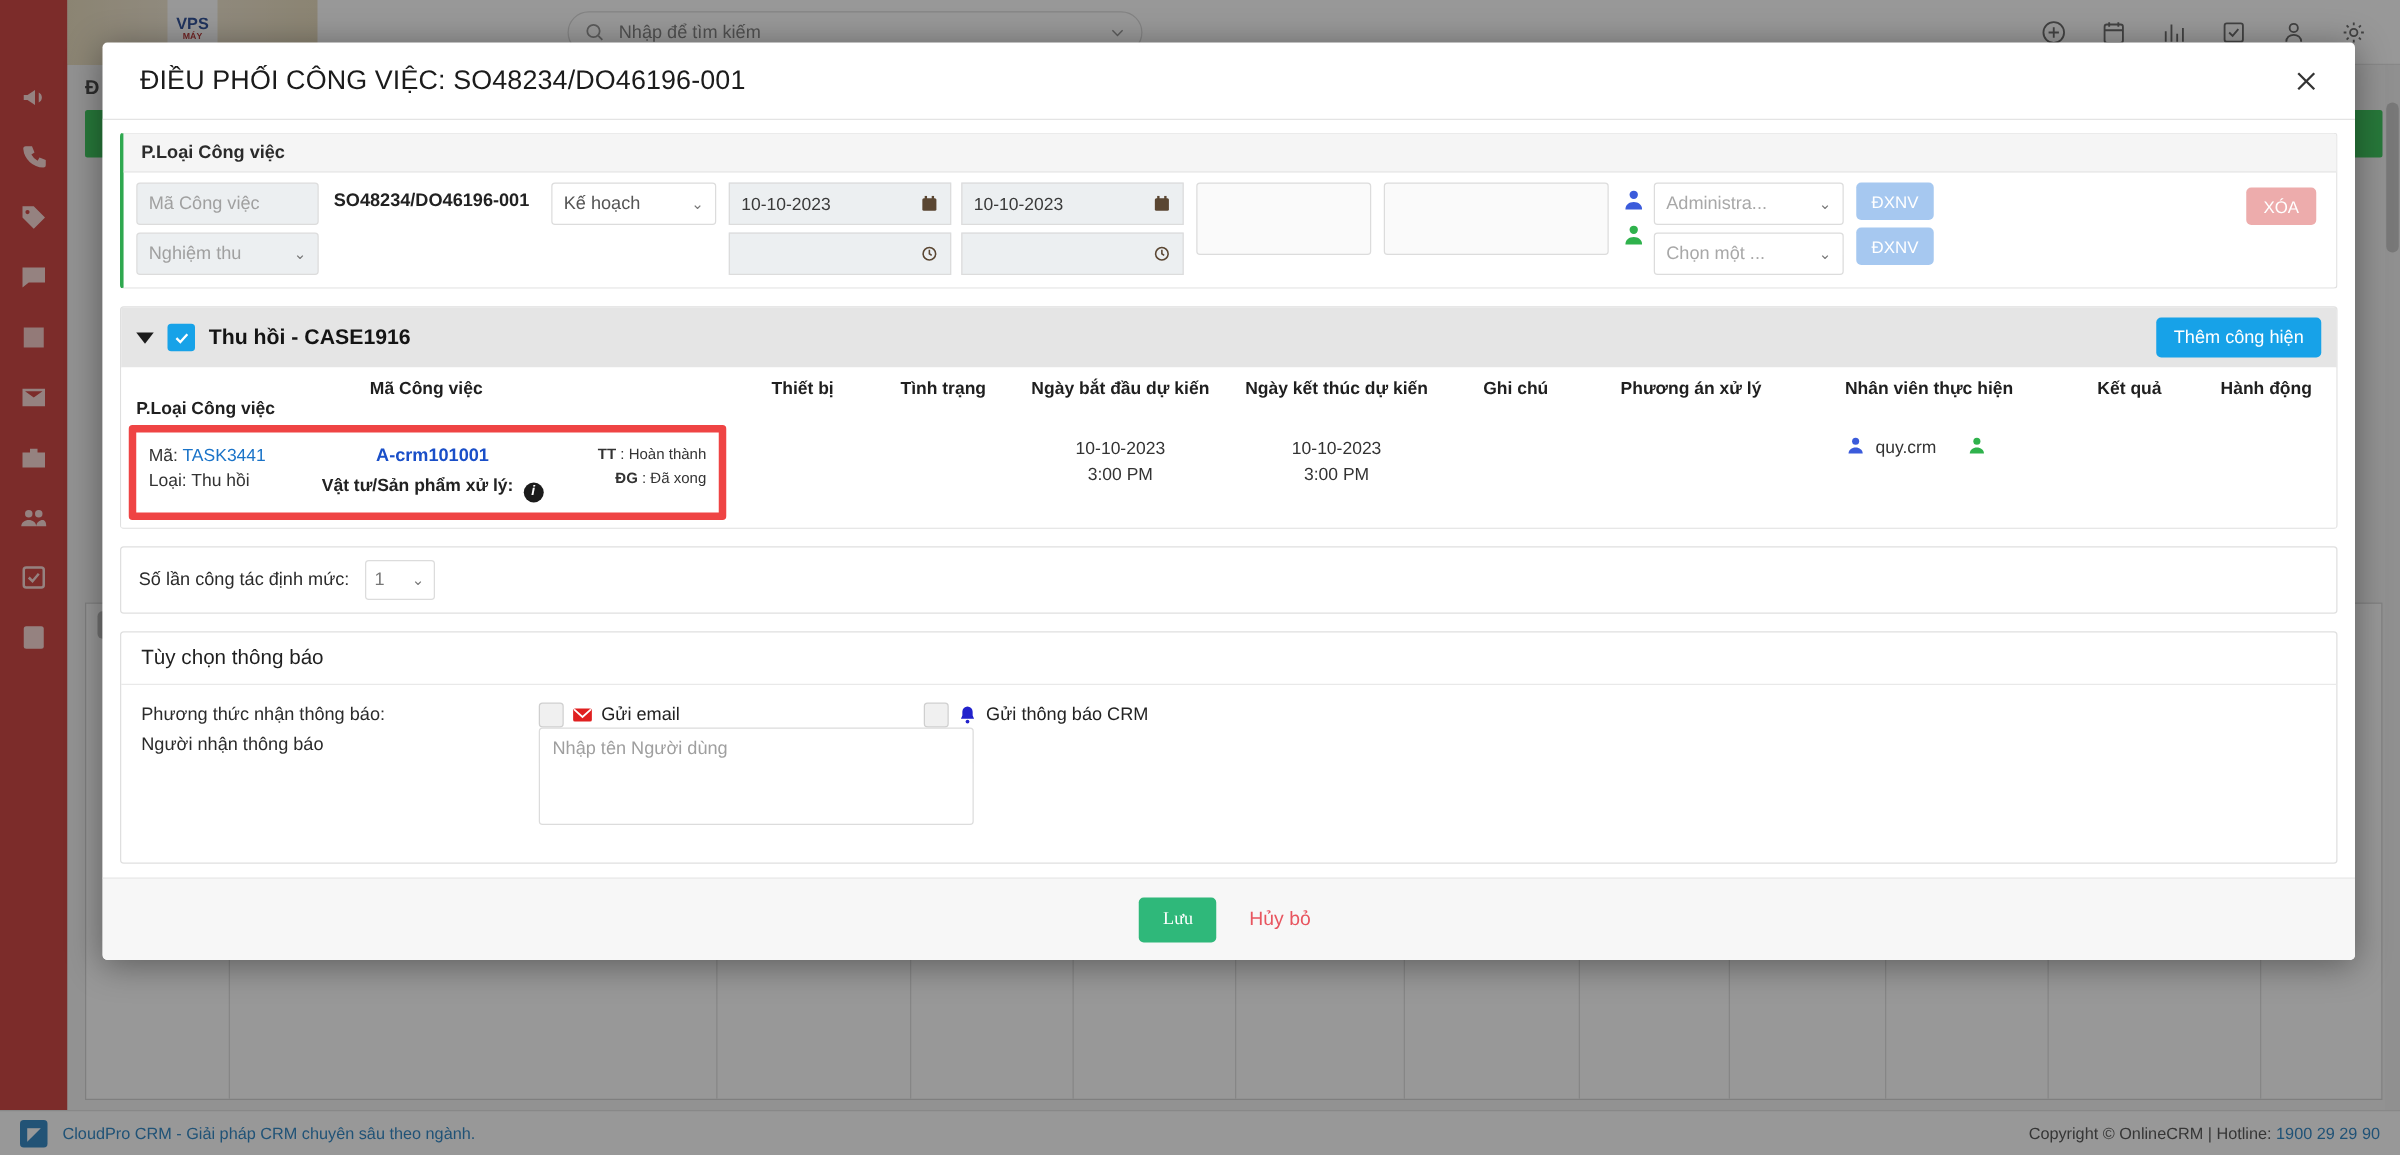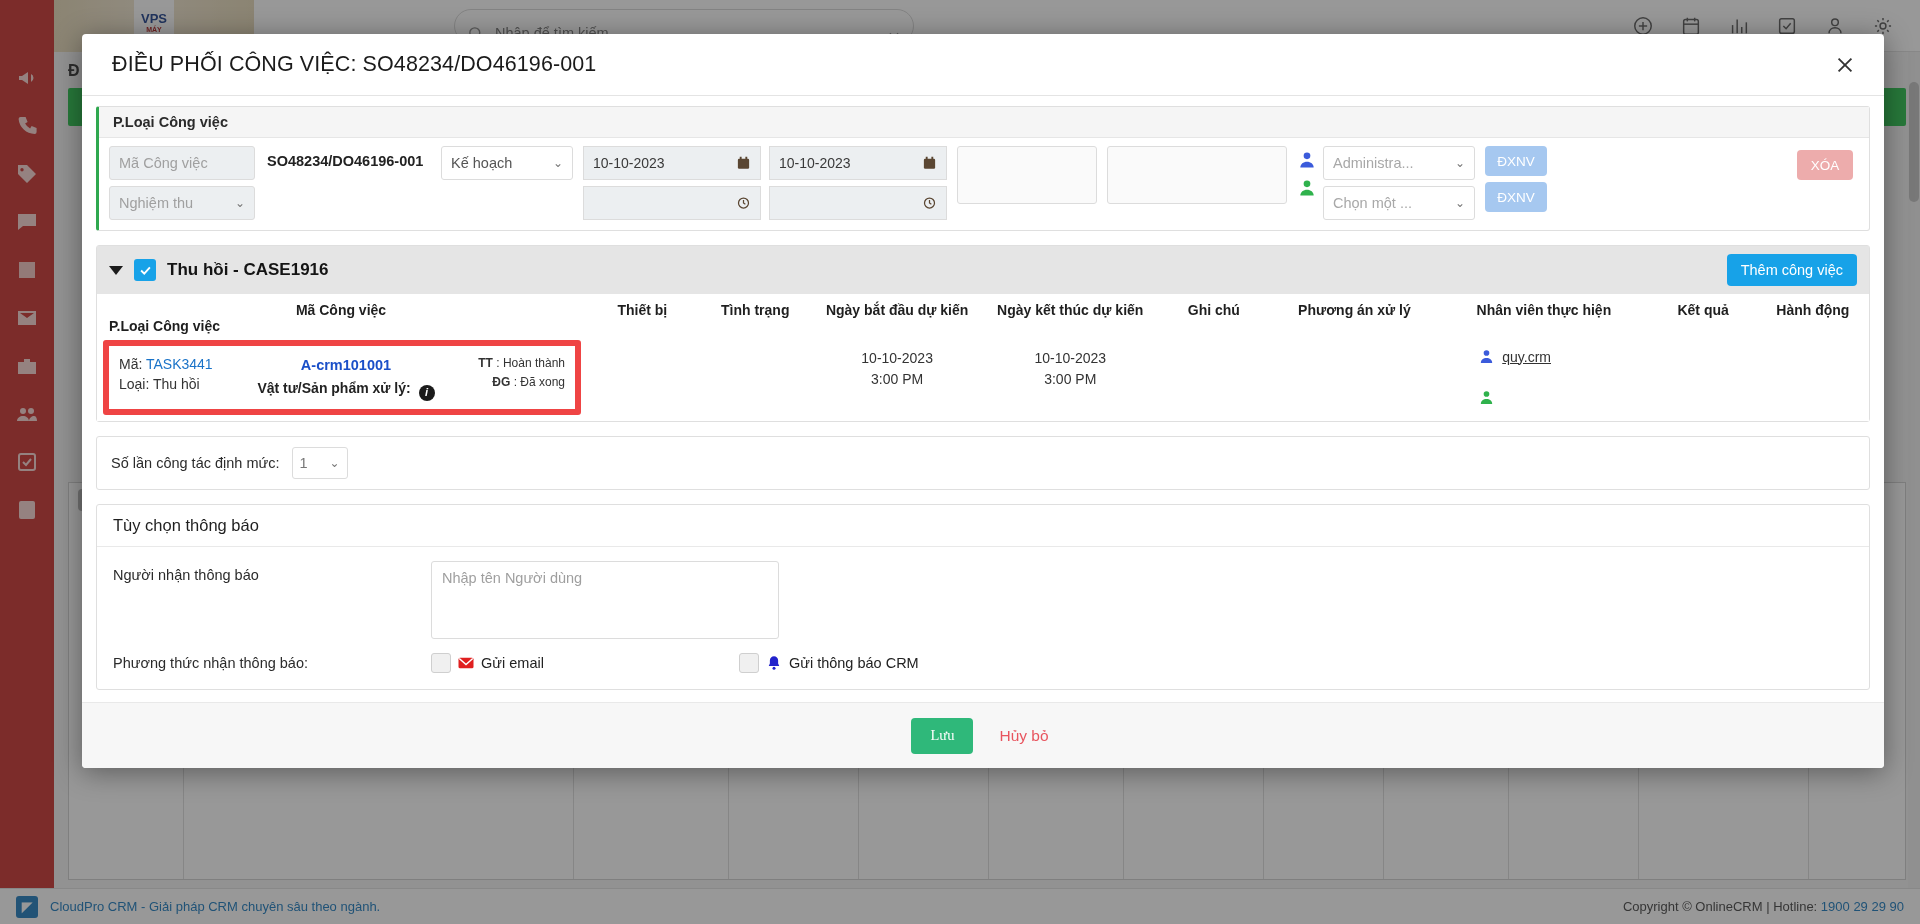--- a/index.html
+++ b/index.html
@@ -29,21 +29,21 @@
   .tb-brand-badge {
     width: 40px; height: 46px; background: #ffffff;
     display: flex; flex-direction: column; align-items: center;
     justify-content: center; font-size: 7px; color: #b02020; font-weight: bold;
     line-height: 1.1;
   }
   .tb-brand-badge .vps { font-size: 13px; color: #1a3f8f; font-weight: bold;}
   .tb-search {
     margin-left: 200px; width: 460px; height: 34px;
     border: 1px solid #d7d7d7; border-radius: 17px; background: #fff;
-    display: flex; align-items: flex-end; padding: 0 12px; gap: 9px;
+    display: flex; align-items: center; padding: 0 12px; gap: 9px;
   }
   .tb-search input {
     border: 0; outline: 0; flex: 1; font-size: 14.5px; color: #777;
     font-family: "Liberation Sans", sans-serif; background: transparent;
   }
   .tb-icons {
     margin-left: auto; display: flex; align-items: center;
     gap: 26px; padding-right: 26px;
   }
   .tb-icons .ic { width: 22px; height: 22px; color: #5a5a5a; cursor: pointer; }
@@ -213,21 +213,21 @@
   .c2 .vt { color: #222; font-weight: bold; }
   .c3 { width: 116px; font-size: 12px; line-height: 1.6; padding-left: 10px; text-align: right;}
   .c3 b { display: inline-block; width: 30px; }
   .info-i {
     display: inline-flex; width: 16px; height: 16px; border-radius: 50%;
     background: #1b1b1b; color: #fff; align-items: center; justify-content: center;
     font-size: 11px; font-weight: bold; font-style: italic; vertical-align: -3px;
     margin-left: 4px; cursor: pointer;
   }
   .date-cell { text-align: center; line-height: 1.5; }
-  .emp { display: flex; flex-direction: column; gap: 24px; padding-left: 34px; text-decoration: underline; }
+  .emp { display: flex; flex-direction: row; gap: 24px; padding-left: 34px; }
   .emp-line { display: flex; align-items: center; gap: 7px; font-size: 14px; }
 
   .strip {
     border: 1px solid #dfdfdf; border-radius: 3px; margin-bottom: 14px;
     padding: 10px 14px; display: flex; align-items: center; gap: 12px;
     font-size: 14.5px; color: #2b2b2b;
   }
   .mini-sel {
     width: 56px; height: 32px; border: 1px solid #dcdcdc; border-radius: 3px;
     display: flex; align-items: center; justify-content: space-between;
@@ -518,21 +518,21 @@
 
     <div class="group-card">
       <div class="group-head">
         <div class="tri"></div>
         <div class="gcheck">
           <svg viewBox="0 0 24 24" fill="none" stroke="#fff" stroke-width="3">
               <polyline points="5,12 10,17 19,7"></polyline>
             </svg>
         </div>
         <div class="group-title">Thu hồi - CASE1916</div>
-        <button class="btn-them">Thêm công việc</button>
+        <button class="btn-them">Thêm công hiện</button>
       </div>
 
       <table class="tbl">
         <thead>
           <tr>
             <th style="width:470px">
               <span>Mã Công việc</span>
               <span class="sub" style="text-align:left;padding-left:6px">P.Loại Công việc</span>
             </th>
             <th style="width:130px">Thiết bị</th>
@@ -619,43 +619,43 @@
       <span>Số lần công tác định mức:</span>
       <div class="mini-sel">
         <span>1</span>
         <span class="caret">⌄</span>
       </div>
     </div>
 
     <div class="notif">
       <div class="notif-head">Tùy chọn thông báo</div>
       <div class="notif-body">
-        <div class="nrow">
-          <div class="nlabel">Người nhận thông báo</div>
-          <textarea class="nta" placeholder="Nhập tên Người dùng" style=""></textarea>
-        </div>
         <div class="nrow" style="align-items:center;margin-bottom:0">
           <div class="nlabel" style="padding-top:0">Phương thức nhận thông báo:</div>
           <div class="cb-wrap">
             <div class="cb"></div>
             <svg width="18" height="18" viewBox="0 0 24 24">
                 <rect x="2" y="5" width="20" height="14" rx="2" fill="#e02020"></rect>
                 <polyline points="3,6 12,14 21,6" fill="none" stroke="#fff" stroke-width="2"></polyline>
               </svg>
             <span class="cb-label">Gửi email</span>
           </div>
           <div class="cb-wrap" style="margin-right:0">
             <div class="cb"></div>
             <svg width="18" height="18" viewBox="0 0 24 24" fill="#2222cc">
                 <path d="M12 3a5.5 5.5 0 0 0-5.5 5.5v4L5 16h14l-1.5-3.5v-4A5.5 5.5 0 0 0 12 3z"></path>
                 <circle cx="12" cy="19" r="2"></circle>
               </svg>
             <span class="cb-label">Gửi thông báo CRM</span>
           </div>
         </div>
+        <div class="nrow">
+          <div class="nlabel">Người nhận thông báo</div>
+          <textarea class="nta" placeholder="Nhập tên Người dùng" style=""></textarea>
+        </div>
       </div>
     </div>
 
   </div>
 
   <div class="modal-foot">
     <button class="btn-save">Lưu</button>
     <button class="btn-cancel">Hủy bỏ</button>
   </div>
 </div>

